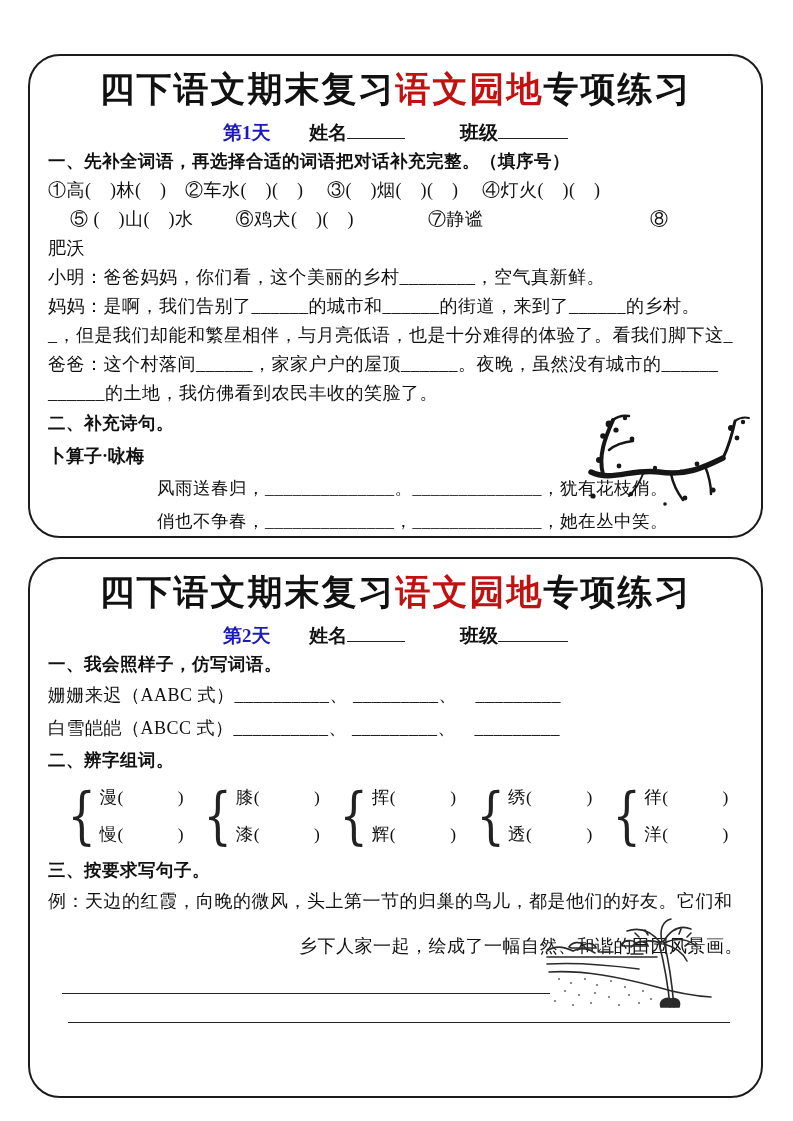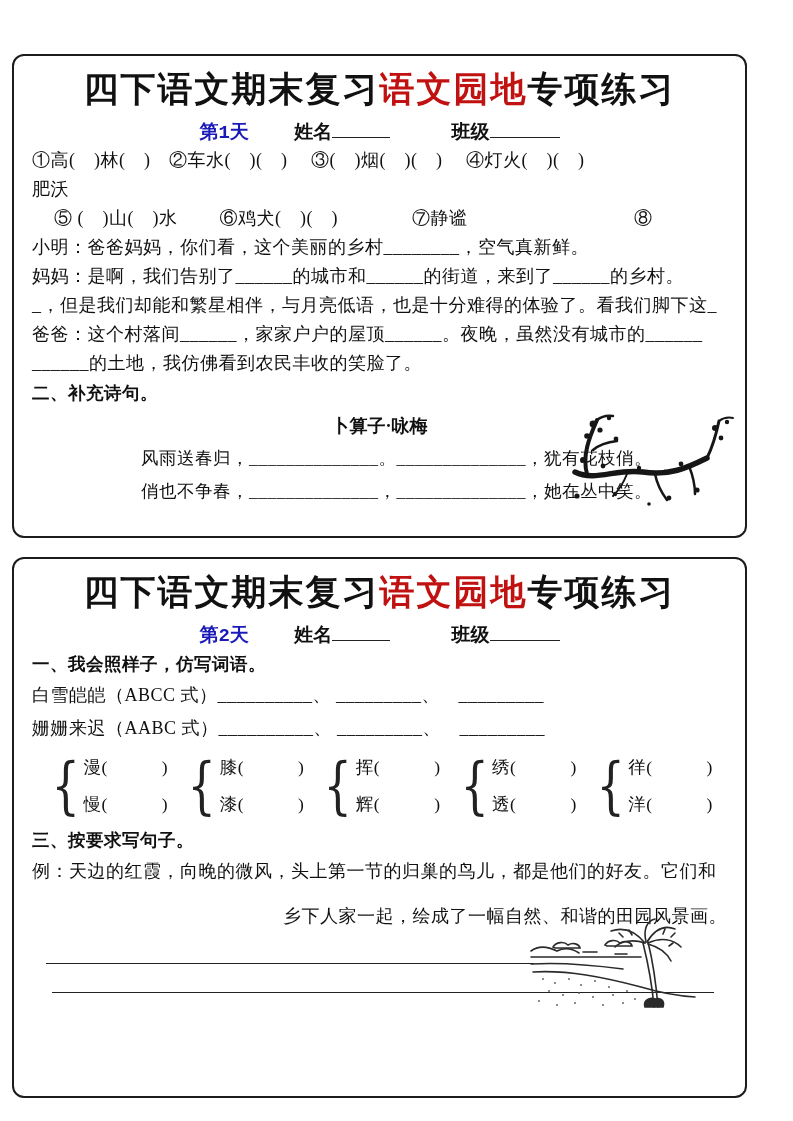--- a/index.html
+++ b/index.html
@@ -1,46 +1,46 @@
 <!DOCTYPE html>
 <html><head>
 <meta charset="utf-8">
 <style>
   html,body{margin:0;padding:0;background:#ffffff;}
   .page{
     position:relative;width:793px;height:1121px;background:#ffffff;
     font-family:"Liberation Serif","DejaVu Serif",serif;color:#111;overflow:hidden;
   }
   .panel{
-    position:absolute;left:12px;width:735px;
-    border:2.5px solid #1c1c1c;border-radius:12px;
+    position:absolute;left:28px;width:735px;
+    border:2.5px solid #1c1c1c;border-radius:32px;
     background:#fff;box-sizing:border-box;padding:8px 18px 0 18px;
   }
   .panel-1{top:54px;height:484px;}
   .panel-2{top:557px;height:541px;}
   .doc-title{
     text-align:center;font-size:35px;font-weight:bold;letter-spacing:2px;
     margin-top:4px;line-height:44px;white-space:nowrap;
     font-family:"Liberation Serif","DejaVu Serif",serif;
   }
   .doc-title .red{color:#c11212;}
   .subheader{
-    text-align:center;margin-top:8px;font-size:19px;font-weight:bold;line-height:26px;font-family:Liberation Mono, monospace;
+    text-align:center;margin-top:8px;font-size:19px;font-weight:bold;line-height:26px;
   }
   .day-label{color:#1a1ab8;margin-right:34px;}
   .field-label{margin-left:10px;}
   .blank-line{
     display:inline-block;border-bottom:1.6px solid #222;height:15px;vertical-align:baseline;
   }
   .blank-name{width:58px;margin-right:40px;}
   .blank-class{width:70px;}
   .body-line{font-size:18px;line-height:29px;letter-spacing:0.5px;}
   .section-heading{font-size:17.5px;font-weight:bold;line-height:30px;letter-spacing:0.5px;}
   .indent{padding-left:22px;}
-  .poem-title{text-align:center;font-size:18px;font-weight:bold;line-height:32px;margin-top:2px;}
+  .poem-title{font-size:18px;font-weight:bold;line-height:32px;margin-top:2px;}
   .poem-line{font-size:17.5px;line-height:33px;letter-spacing:0.5px;width:620px;text-align:right;}
   .illustration{position:absolute;}
   .plum{right:4px;top:352px;}
   .beach{right:42px;top:358px;}
   .pairs-row{display:flex;margin:4px 0 2px 14px;}
   .pair-group{display:flex;align-items:center;width:139px;}
   .pair-brace{
     font-size:62px;font-weight:200;line-height:62px;display:inline-block;
     transform:scaleX(.72);margin-right:-2px;color:#222;
     font-family:"DejaVu Serif",serif;
@@ -60,23 +60,24 @@
   <div class="panel panel-1">
     <div class="doc-title">
       <span>四下语文期末复习</span><span class="red">语文园地</span><span>专项练习</span>
     </div>
     <div class="subheader">
       <span class="day-label">第1天</span>
       <span>姓名</span><span class="blank-line blank-name"></span>
       <span class="field-label">班级</span><span class="blank-line blank-class"></span>
     </div>
 
+    <div class="section-heading">一、先补全词语，再选择合适的词语把对话补充完整。（填序号）</div>
     <div class="body-line">①高(　)林(　)　②车水(　)(　)　 ③(　)烟(　)(　) 　④灯火(　)(　)</div>
+    <div class="body-line indent">⑤ (　)山(　)水　　 ⑥鸡犬(　)(　)　　　　⑦静谧　　　　　　　　　⑧</div>
     <div class="body-line">肥沃</div>
-    <div class="body-line indent">⑤ (　)山(　)水　　 ⑥鸡犬(　)(　)　　　　⑦静谧　　　　　　　　　⑧</div>
 
     <div class="body-line">小明：爸爸妈妈，你们看，这个美丽的乡村________，空气真新鲜。</div>
     <div class="body-line">妈妈：是啊，我们告别了______的城市和______的街道，来到了______的乡村。</div>
     <div class="body-line">_，但是我们却能和繁星相伴，与月亮低语，也是十分难得的体验了。看我们脚下这_</div>
     <div class="body-line">爸爸：这个村落间______，家家户户的屋顶______。夜晚，虽然没有城市的______</div>
     <div class="body-line">______的土地，我仿佛看到农民丰收的笑脸了。</div>
 
     <div class="section-heading">二、补充诗句。</div>
     <div class="poem-title">卜算子·咏梅</div>
     <div class="poem-line">风雨送春归，______________。______________，犹有花枝俏。</div>
@@ -121,23 +122,24 @@
     <div class="doc-title">
       <span>四下语文期末复习</span><span class="red">语文园地</span><span>专项练习</span>
     </div>
     <div class="subheader">
       <span class="day-label">第2天</span>
       <span>姓名</span><span class="blank-line blank-name"></span>
       <span class="field-label">班级</span><span class="blank-line blank-class"></span>
     </div>
 
     <div class="section-heading">一、我会照样子，仿写词语。</div>
+    <div class="body-line spaced">姗姗来迟（AABC 式）__________、 _________、　_________</div>
     <div class="body-line spaced">白雪皑皑（ABCC 式）__________、 _________、　_________</div>
-    <div class="body-line spaced">姗姗来迟（AABC 式）__________、 _________、　_________</div>
-
+
+    <div class="section-heading">二、辨字组词。</div>
     <div class="pairs-row">
       <div class="pair-group">
         <span class="pair-brace">{</span>
         <span class="pair-col">
           <span class="pair-cell">漫(　　　)</span>
           <span class="pair-cell">慢(　　　)</span>
         </span>
       </div>
       <div class="pair-group">
         <span class="pair-brace">{</span>

